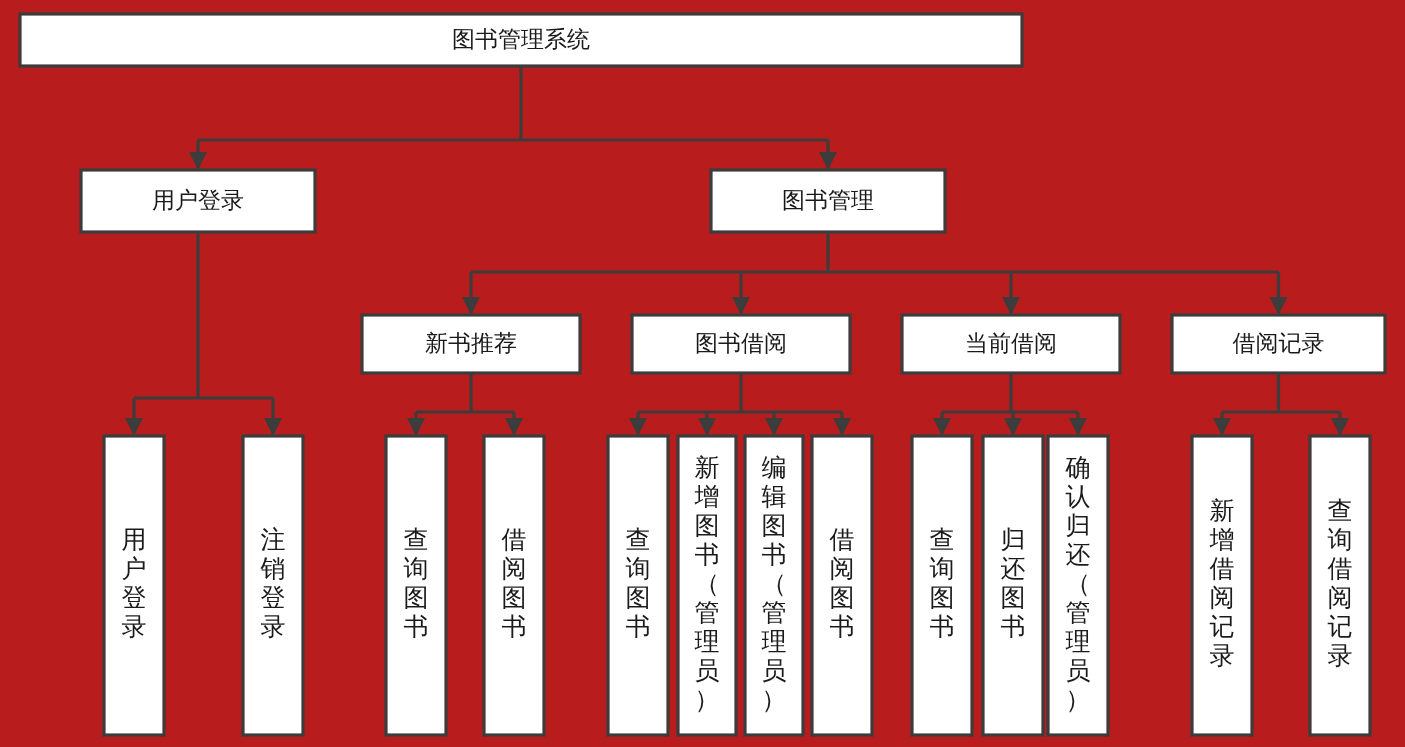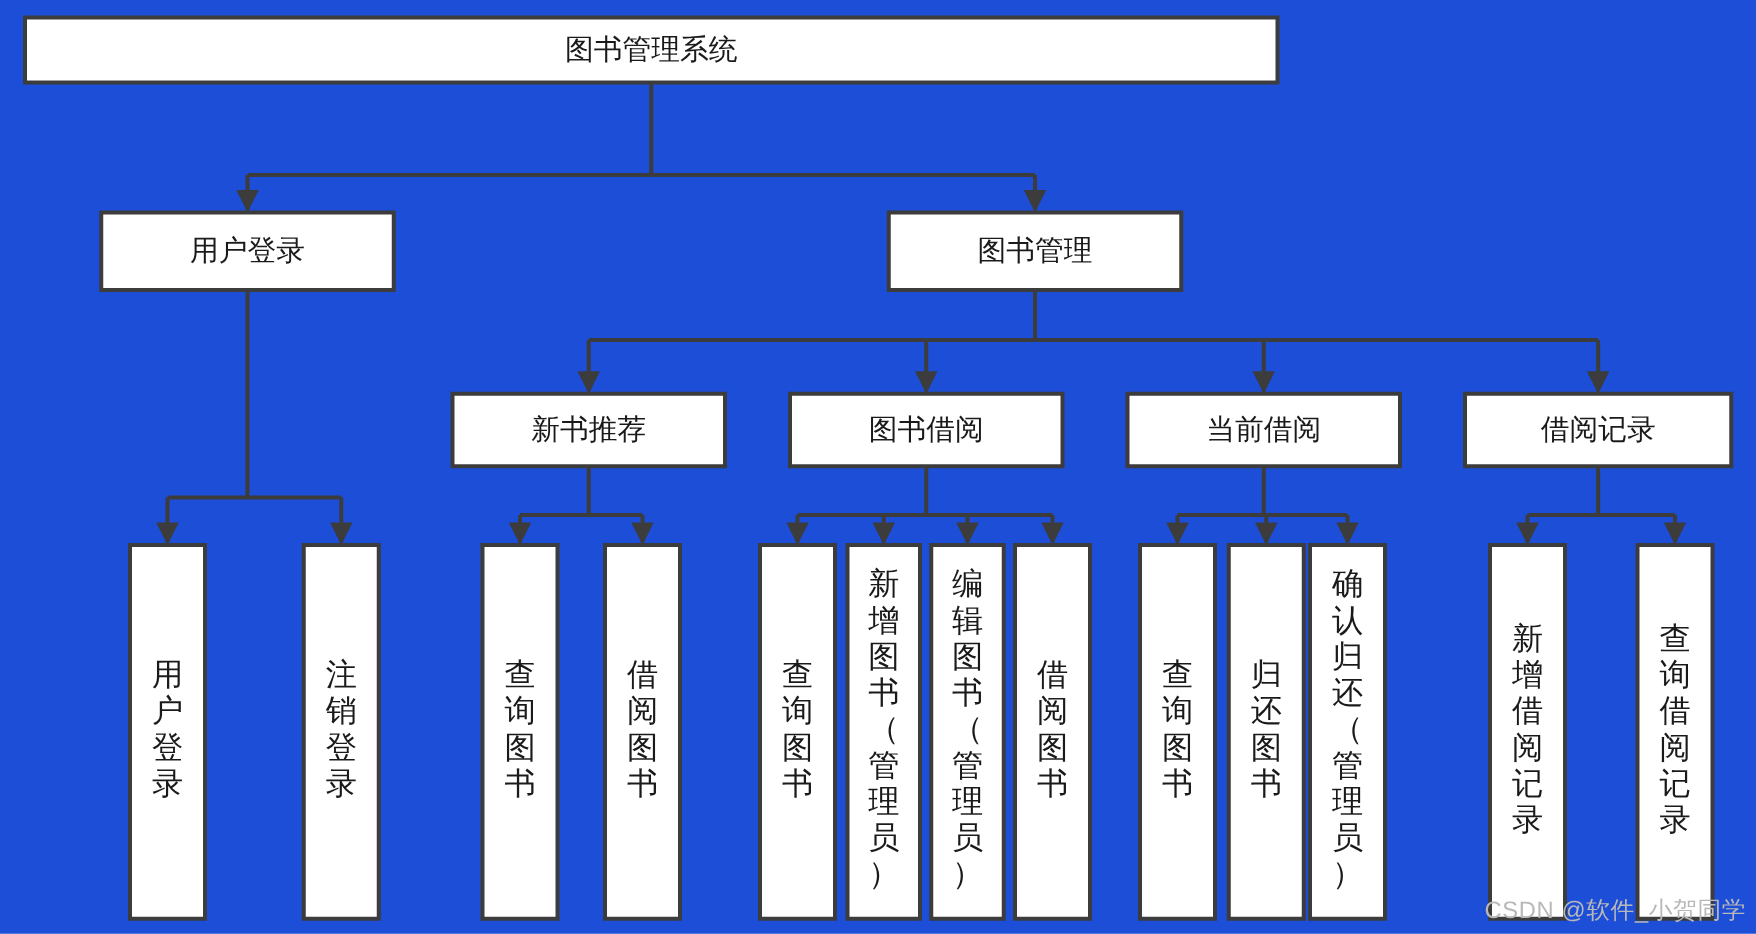--- a/index.html
+++ b/index.html
@@ -10,21 +10,21 @@
   body {
     width: 1405px;
     height: 747px;
     font-family: "Liberation Sans", "DejaVu Sans", sans-serif;
     overflow: hidden;
   }
   #diagram-root {
     position: relative;
     width: 1405px;
     height: 747px;
-    background: #1d4ed8;
+    background: #b91c1c;
   }
   svg.flow {
     position: absolute;
     top: 0;
     left: 0;
     width: 1405px;
     height: 747px;
   }
   .node-rect {
     fill: #ffffff;
@@ -197,14 +197,13 @@
           <rect x="1192" y="436" width="60" height="299" class="node-rect"></rect>
           <text x="1222" class="node-label-v-stack" font-size="25" fill="#1a1a1a" text-anchor="middle" font-family="&quot;Liberation Sans&quot;,&quot;DejaVu Sans&quot;,sans-serif"><tspan x="1222" y="519">新</tspan><tspan x="1222" y="548">增</tspan><tspan x="1222" y="577">借</tspan><tspan x="1222" y="606">阅</tspan><tspan x="1222" y="635">记</tspan><tspan x="1222" y="664">录</tspan></text>
         </g>
         <g>
           <rect x="1310" y="436" width="60" height="299" class="node-rect"></rect>
           <text x="1340" class="node-label-v-stack" font-size="25" fill="#1a1a1a" text-anchor="middle" font-family="&quot;Liberation Sans&quot;,&quot;DejaVu Sans&quot;,sans-serif"><tspan x="1340" y="519">查</tspan><tspan x="1340" y="548">询</tspan><tspan x="1340" y="577">借</tspan><tspan x="1340" y="606">阅</tspan><tspan x="1340" y="635">记</tspan><tspan x="1340" y="664">录</tspan></text>
         </g>
       </g>
   </svg>
 
-  <div class="watermark">CSDN @软件_小贺同学</div>
 </div>
 
 </body></html>

